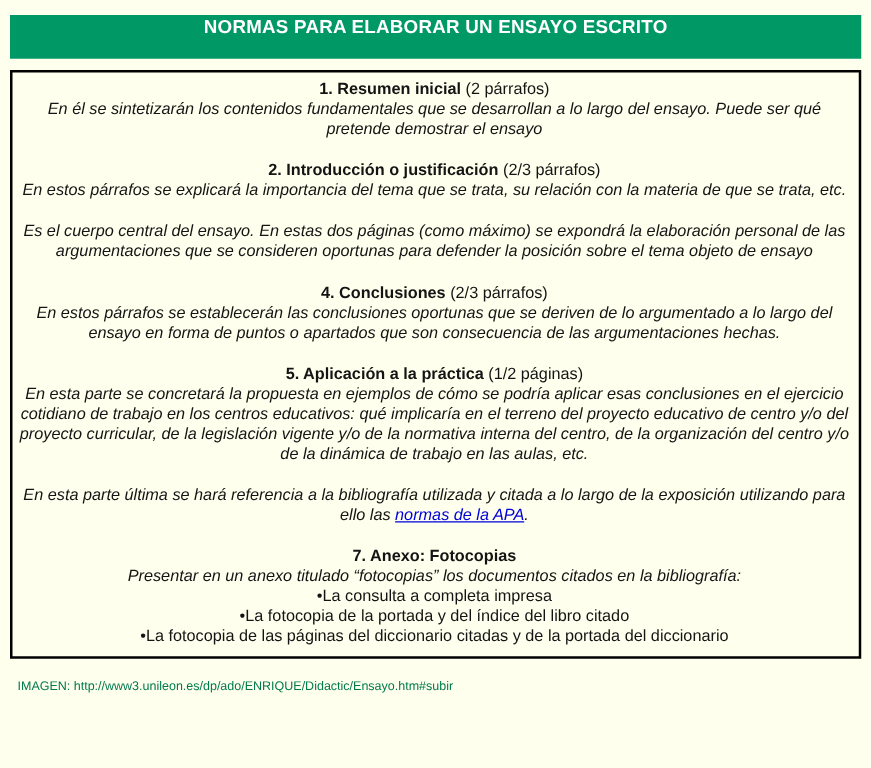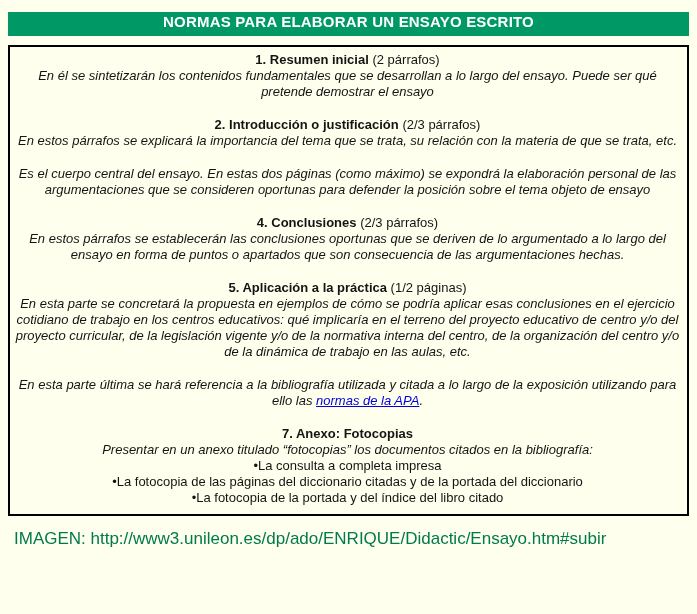--- a/index.html
+++ b/index.html
@@ -7,39 +7,39 @@
     --text:#141414; --border:#000000; --link:#0000DD; --caption:#007A4D;
   }
   html,body{margin:0;padding:0;}
   body{
     width:697px;height:614px;overflow:hidden;
     background:var(--page-bg);
     font-family:"Liberation Sans", sans-serif;
     font-size:13px;line-height:16px;color:var(--text);
   }
   .title-bar{
-    margin:12px 8px 9px 8px;height:24px;
+    margin:12px 8px 9px 8px;height:35px;
     background:var(--bar-bg);color:var(--bar-fg);
     font-weight:bold;font-size:15px;line-height:20px;
     text-align:center;letter-spacing:0.2px;
   }
   .content-box{
     margin:0 8px;border:2px solid var(--border);
     padding:5px 6px 8px 4px;background:var(--page-bg);text-align:center;
   }
   .section{margin:0 0 17px 0;}
   .section:last-child{margin-bottom:0;}
   .sec-title{font-weight:bold;}
   .sec-note{font-weight:normal;}
   .sec-body{white-space:normal;font-style:italic;}
   .sec-body a{color:var(--link);text-decoration:underline;}
   .bullet-list{margin:0;padding:0;list-style:none;}
   .bullet-list li::before{content:"\2022 ";}
   .caption{
-    margin:15px 8px 0 14px;font-size:17px;line-height:16px;
+    margin:15px 8px 0 14px;font-size:10px;line-height:16px;
     color:var(--caption);
   }
 </style>
 </head>
 <body>
 
 <div class="title-bar">NORMAS PARA ELABORAR UN ENSAYO ESCRITO</div>
 
 <div class="content-box">
     <div class="section">
@@ -62,19 +62,19 @@
       <div class="sec-body"><span>En esta parte se concretará la propuesta en ejemplos de cómo se podría aplicar esas conclusiones en el ejercicio cotidiano de trabajo en los centros educativos: qué implicaría en el terreno del proyecto educativo de centro y/o del proyecto curricular, de la legislación vigente y/o de la normativa interna del centro, de la organización del centro y/o de la dinámica de trabajo en las aulas, etc.</span></div>
     </div>
     <div class="section">
       <div class="sec-body"><span>En esta parte última se hará referencia a la bibliografía utilizada y citada a lo largo de la exposición utilizando para ello las </span><a href="#">normas de la APA</a><span>.</span></div>
     </div>
     <div class="section">
       <div class="sec-heading"><span class="sec-title">7. Anexo: Fotocopias</span></div>
       <div class="sec-body"><span>Presentar en un anexo titulado “fotocopias” los documentos citados en la bibliografía:</span></div>
       <ul class="bullet-list">
         <li>La consulta a completa impresa</li>
+        <li>La fotocopia de la portada y del índice del libro citado</li>
         <li>La fotocopia de las páginas del diccionario citadas y de la portada del diccionario</li>
-        <li>La fotocopia de la portada y del índice del libro citado</li>
       </ul>
     </div>
   </div>
 
 <div class="caption">IMAGEN: http://www3.unileon.es/dp/ado/ENRIQUE/Didactic/Ensayo.htm#subir</div>
 
 </body></html>

